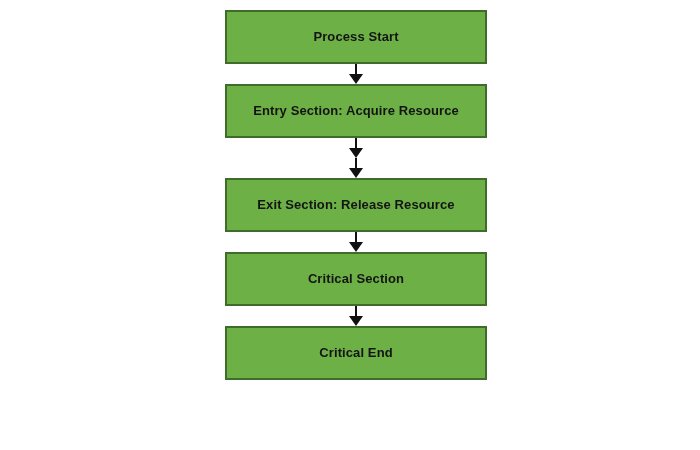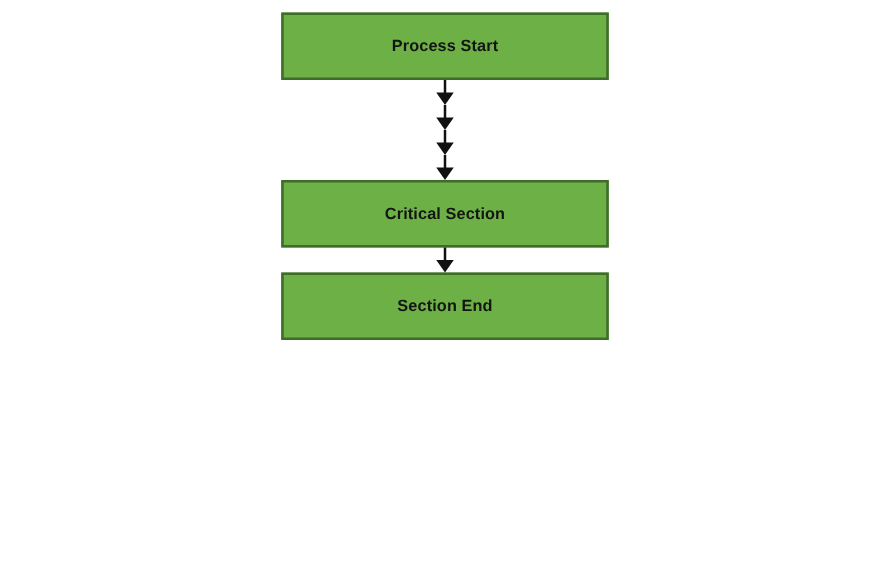--- a/index.html
+++ b/index.html
@@ -84,45 +84,51 @@
 
     <div class="flow-node">
       <span class="flow-node-label">Process Start</span>
     </div>
 
     <div class="flow-connector">
       <div class="connector-line"></div>
       <div class="connector-head"></div>
     </div>
 
+    <div class="flow-node">
+      <span class="flow-node-label">Entry Section: Acquire Resource</span>
+    </div>
 
     <div class="flow-connector">
       <div class="connector-line"></div>
       <div class="connector-head"></div>
     </div>
 
 
     <div class="flow-connector">
       <div class="connector-line"></div>
       <div class="connector-head"></div>
     </div>
 
+    <div class="flow-node">
+      <span class="flow-node-label">Exit Section: Release Resource</span>
+    </div>
 
     <div class="flow-connector">
       <div class="connector-line"></div>
       <div class="connector-head"></div>
     </div>
 
     <div class="flow-node">
       <span class="flow-node-label">Critical Section</span>
     </div>
 
     <div class="flow-connector">
       <div class="connector-line"></div>
       <div class="connector-head"></div>
     </div>
 
     <div class="flow-node">
-      <span class="flow-node-label">Section End</span>
+      <span class="flow-node-label">Critical End</span>
     </div>
 
   </div>
 </div>
 
 </body></html>

